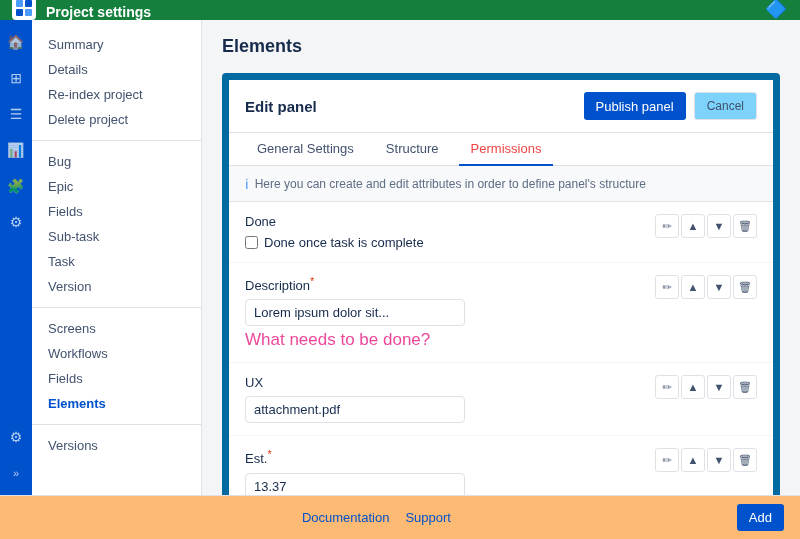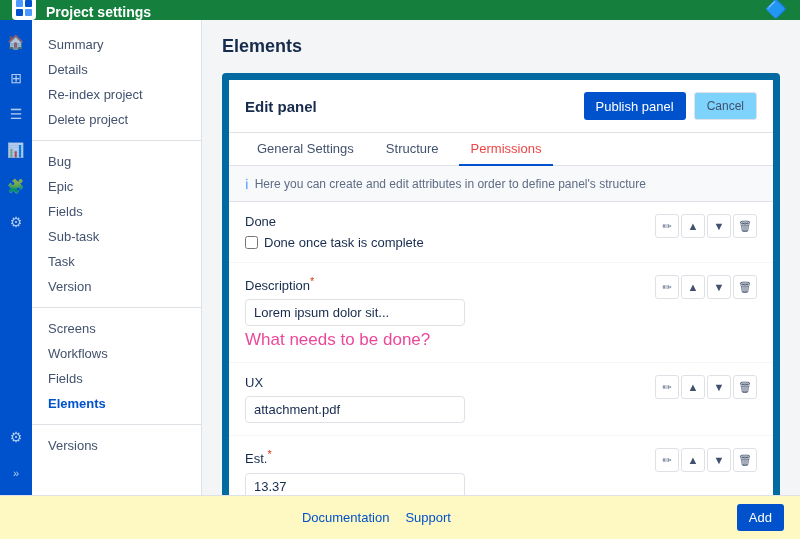--- a/index.html
+++ b/index.html
@@ -61,21 +61,21 @@
 
     .field-input { width: 220px; border: 1px solid #dfe1e6; border-radius: 4px; padding: 5px 8px; font-size: 13px; color: #172b4d; background: white; }
 
     .field-controls { display: flex; gap: 2px; align-items: center; margin-left: auto; padding-left: 8px; }
     .ctrl-btn { width: 24px; height: 24px; border: 1px solid #dfe1e6; border-radius: 3px; background: white; cursor: pointer; display: flex; align-items: center; justify-content: center; color: #42526e; font-size: 11px; }
 
     .checkbox-row { display: flex; align-items: center; gap: 6px; }
     .checkbox-input { width: 13px; height: 13px; }
 
     
-    .footer { background: #fef9c3; border-top: 1px solid #dfe1e6; padding: 8px 16px; display: flex; align-items: center; justify-content: space-between; flex-shrink: 0; }
+    .footer { background: #fdba74; border-top: 1px solid #dfe1e6; padding: 8px 16px; display: flex; align-items: center; justify-content: space-between; flex-shrink: 0; }
     .footer-links { display: flex; gap: 16px; }
     .footer-link { color: #0052cc; font-size: 13px; cursor: pointer; text-decoration: none; }
   </style>
 </head>
 <body>
 
 <div class="topbar">
   <div class="topbar-logo">
     <svg viewBox="0 0 18 18" fill="none">
       <rect x="1" y="1" width="7" height="7" rx="1" fill="#4c9aff"></rect>

